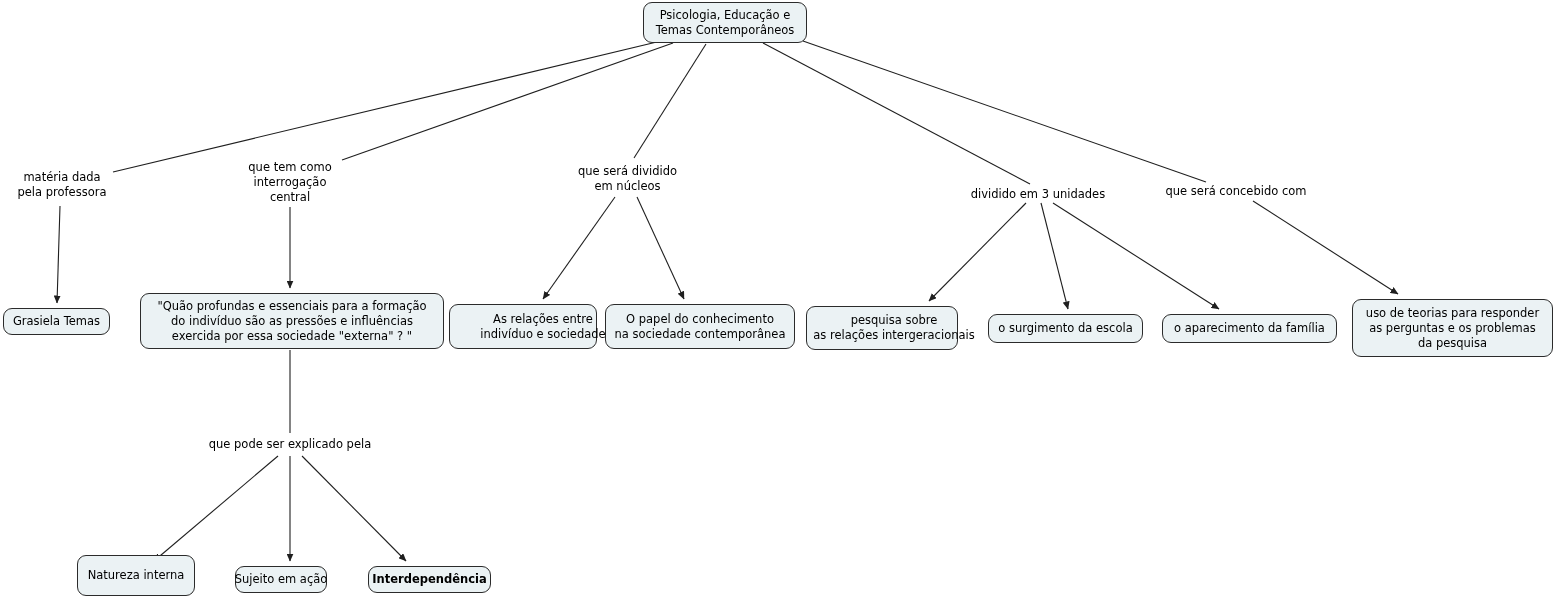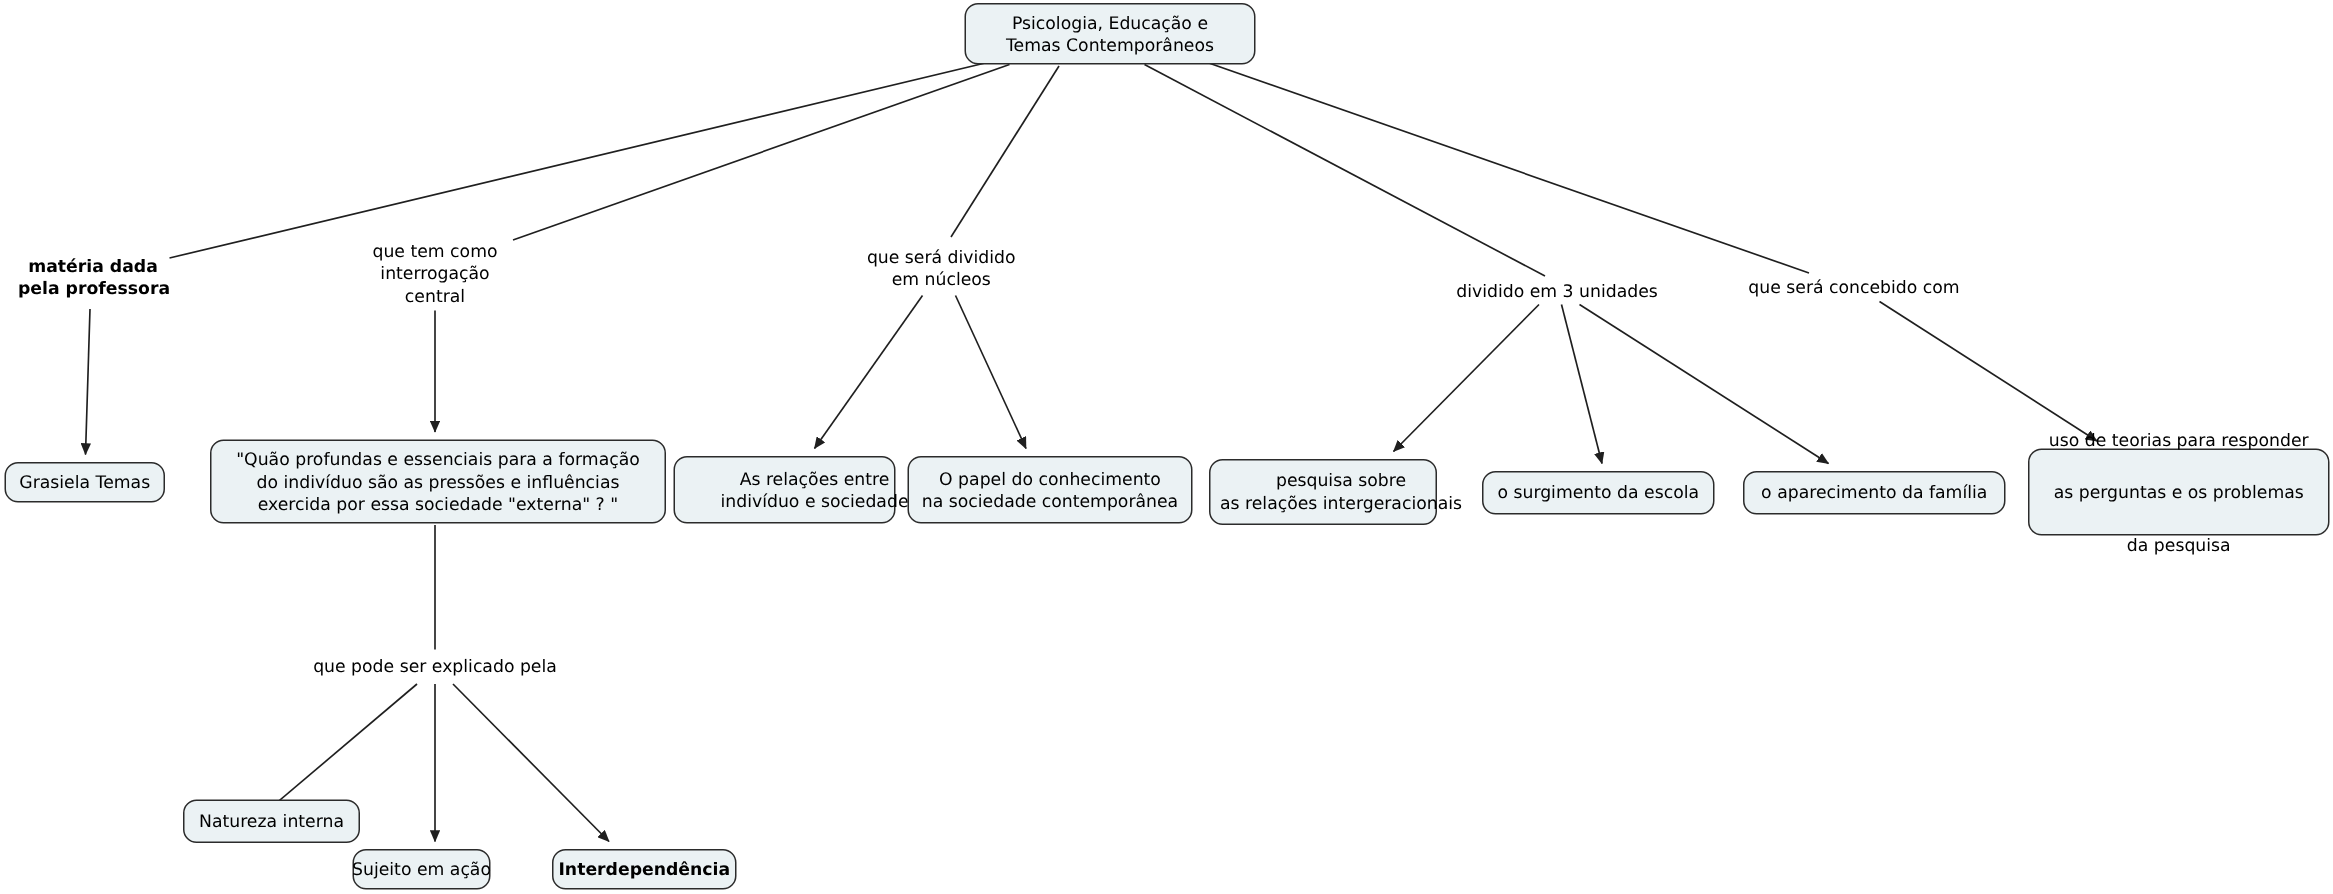--- a/index.html
+++ b/index.html
@@ -78,21 +78,21 @@
     <line class="edge" x1="637" y1="197" x2="684" y2="299" marker-end="url(#arrowhead)"></line>
     <line class="edge" x1="1026" y1="203" x2="929" y2="301" marker-end="url(#arrowhead)"></line>
     <line class="edge" x1="1041" y1="203" x2="1068" y2="309" marker-end="url(#arrowhead)"></line>
     <line class="edge" x1="1053" y1="203" x2="1219" y2="309" marker-end="url(#arrowhead)"></line>
     <line class="edge" x1="1253" y1="201" x2="1398" y2="294" marker-end="url(#arrowhead)"></line>
     <line class="edge" x1="278" y1="456" x2="154" y2="561" marker-end="url(#arrowhead)"></line>
     <line class="edge" x1="290" y1="456" x2="290" y2="561" marker-end="url(#arrowhead)"></line>
     <line class="edge" x1="302" y1="456" x2="406" y2="561" marker-end="url(#arrowhead)"></line>
   </svg>
 
-  <div class="concept" style="left:643px; top:2px; width:194px; height:41px;justify-content:center;">
+  <div class="concept" style="left:643px; top:2px; width:164px; height:41px;justify-content:center;">
     <div>Psicologia, Educação e</div>
     <div>Temas Contemporâneos</div>
   </div>
 
   <div class="concept" style="left:3px; top:308px; width:107px; height:27px;">
     <div>Grasiela Temas</div>
   </div>
 
   <div class="concept" style="left:140px; top:293px; width:304px; height:56px;">
     <div>"Quão profundas e essenciais para a formação</div>
@@ -116,39 +116,39 @@
   </div>
 
   <div class="concept" style="left:988px; top:314px; width:155px; height:29px;">
     <div>o surgimento da escola</div>
   </div>
 
   <div class="concept" style="left:1162px; top:314px; width:175px; height:29px;">
     <div>o aparecimento da família</div>
   </div>
 
-  <div class="concept" style="left:1352px; top:299px; width:201px; height:58px;gap:20px;">
+  <div class="concept" style="left:1352px; top:299px; width:201px; height:58px;">
     <div>uso de teorias para responder</div>
     <div>as perguntas e os problemas</div>
     <div>da pesquisa</div>
   </div>
 
-  <div class="concept" style="left:77px; top:533px; width:118px; height:29px;margin-left:45px;">
+  <div class="concept" style="left:77px; top:555px; width:118px; height:41px;">
     <div>Natureza interna</div>
   </div>
 
   <div class="concept" style="left:235px; top:566px; width:92px; height:27px;">
     <div>Sujeito em ação</div>
   </div>
 
   <div class="concept" style="left:368px; top:566px; width:123px; height:27px;font-weight:bold;">
     <div>Interdependência</div>
   </div>
 
-  <div class="linking" style="left:12px; top:170px; width:100px;font-weight:bold;">
+  <div class="linking" style="left:12px; top:170px; width:100px;">
     <div>matéria dada</div>
     <div>pela professora</div>
   </div>
 
   <div class="linking" style="left:240px; top:160px; width:100px;">
     <div>que tem como</div>
     <div>interrogação</div>
     <div>central</div>
   </div>
 

